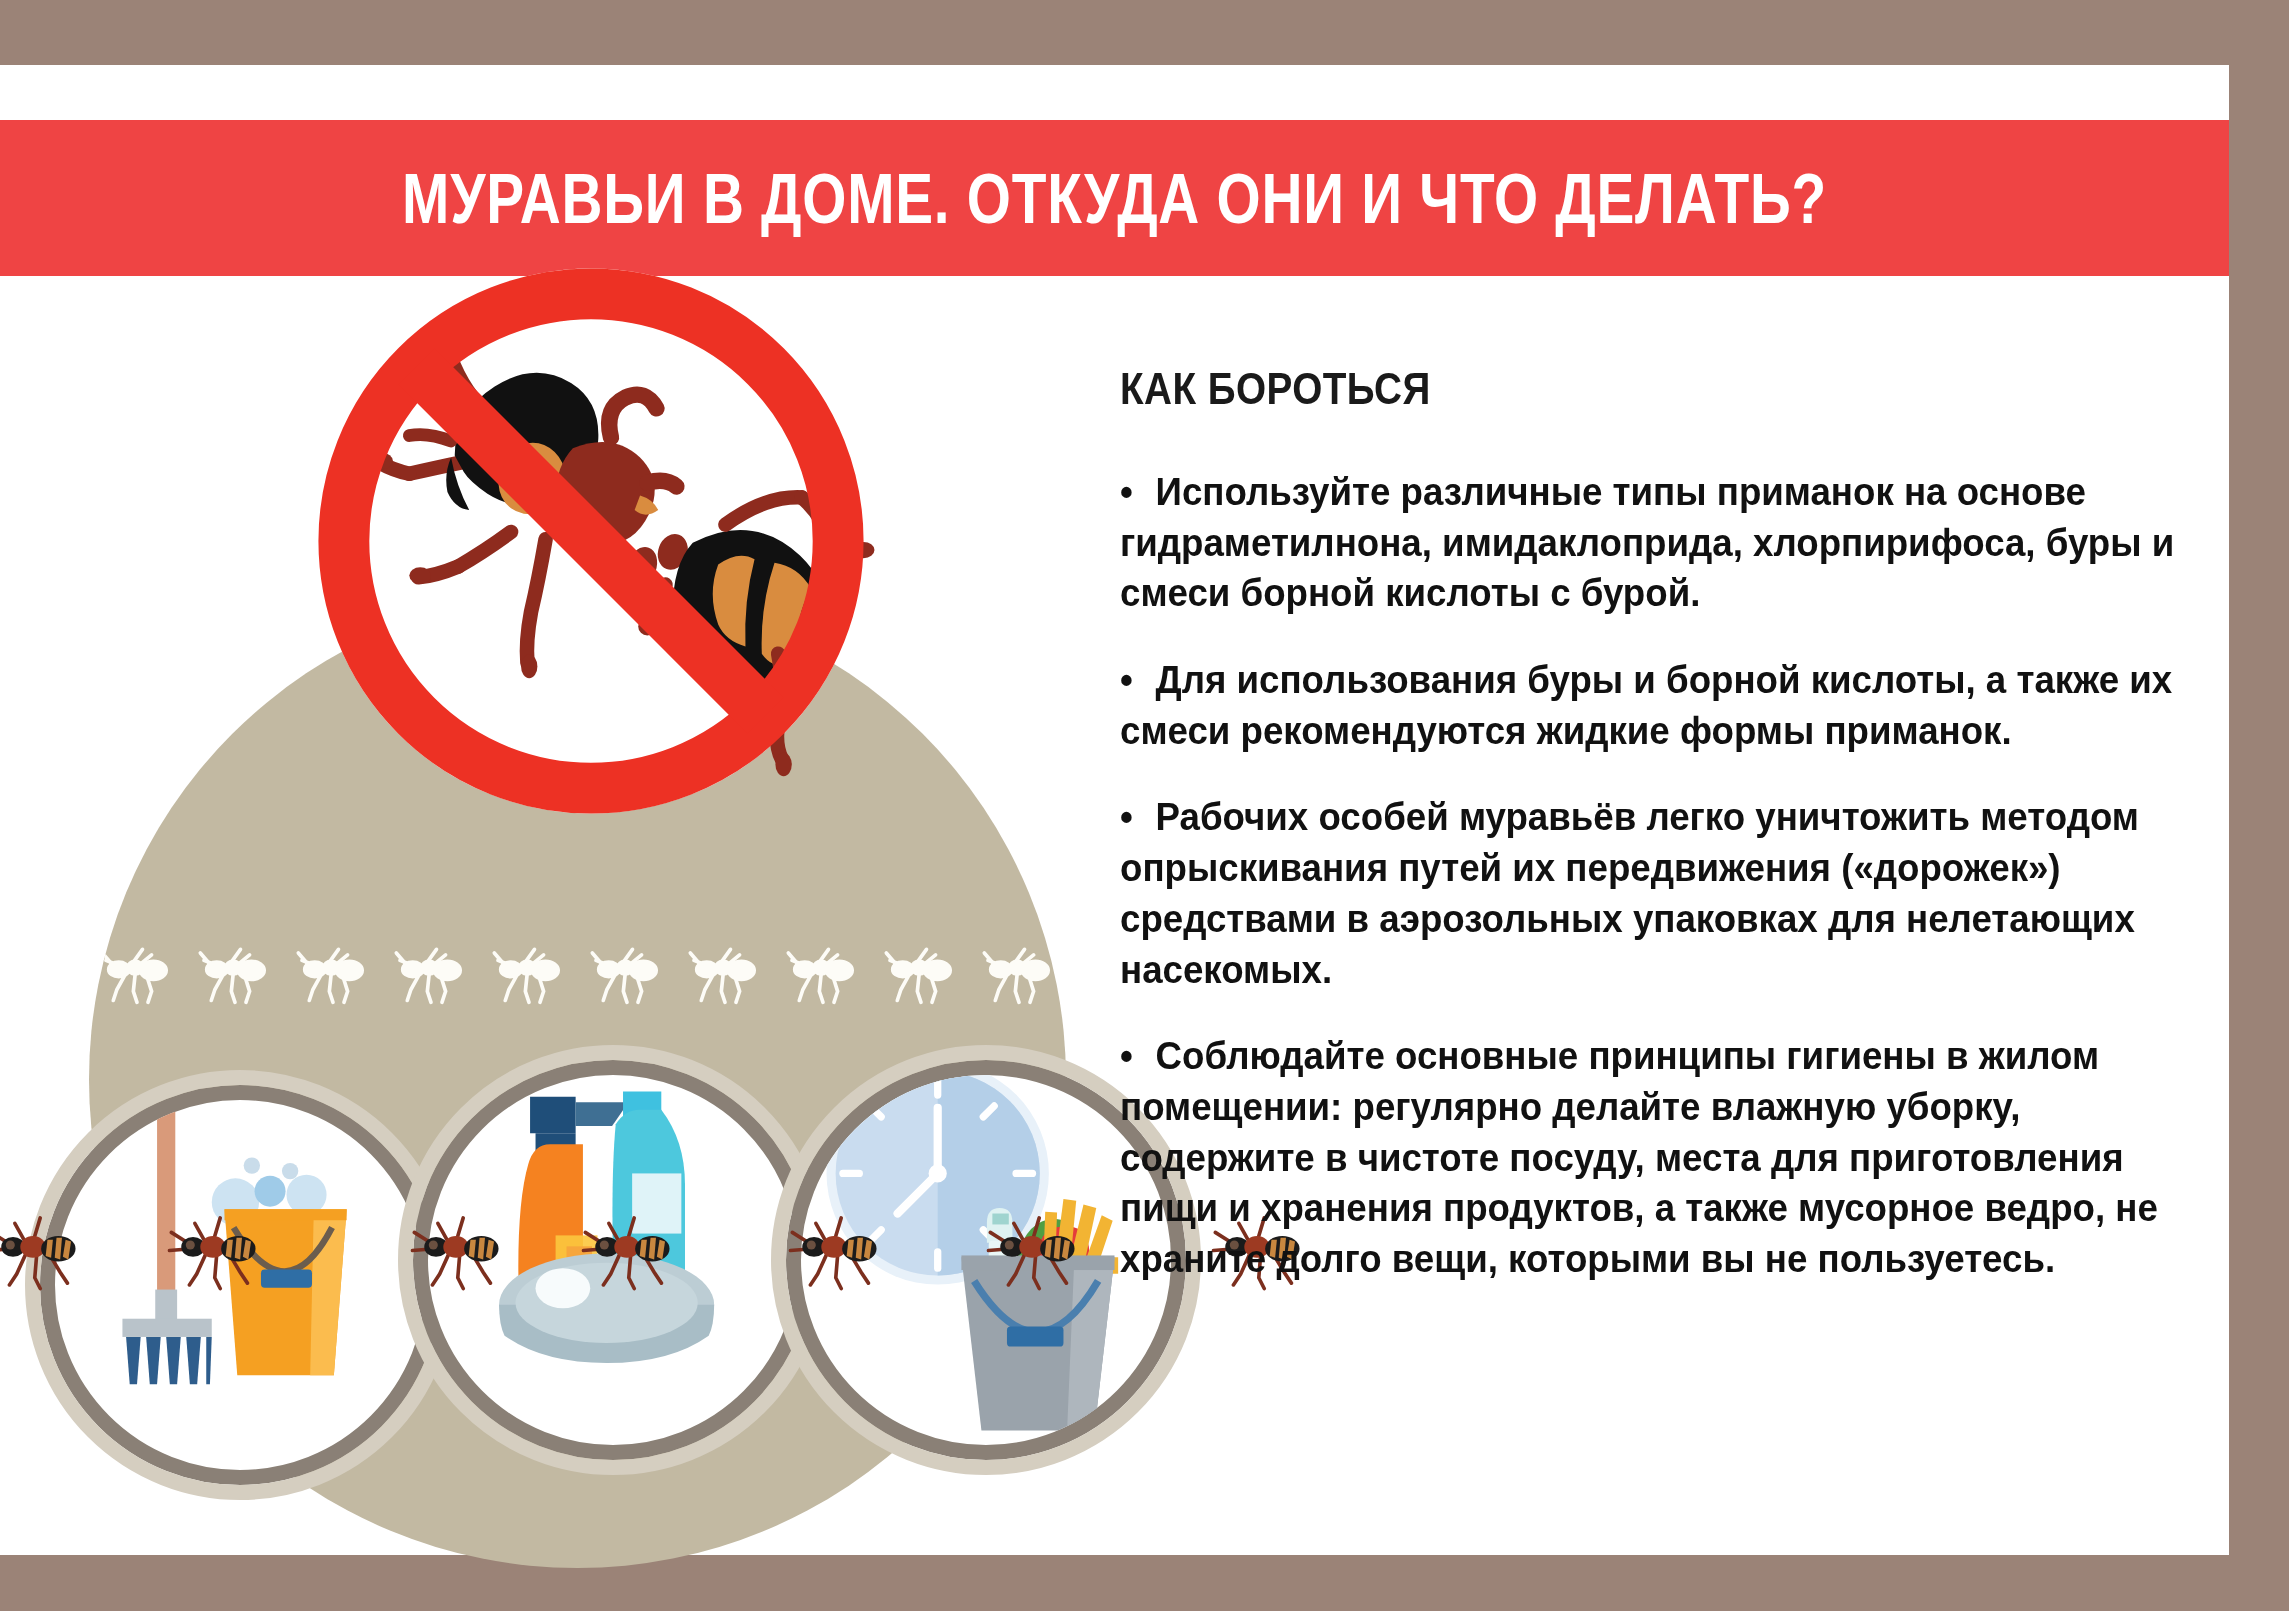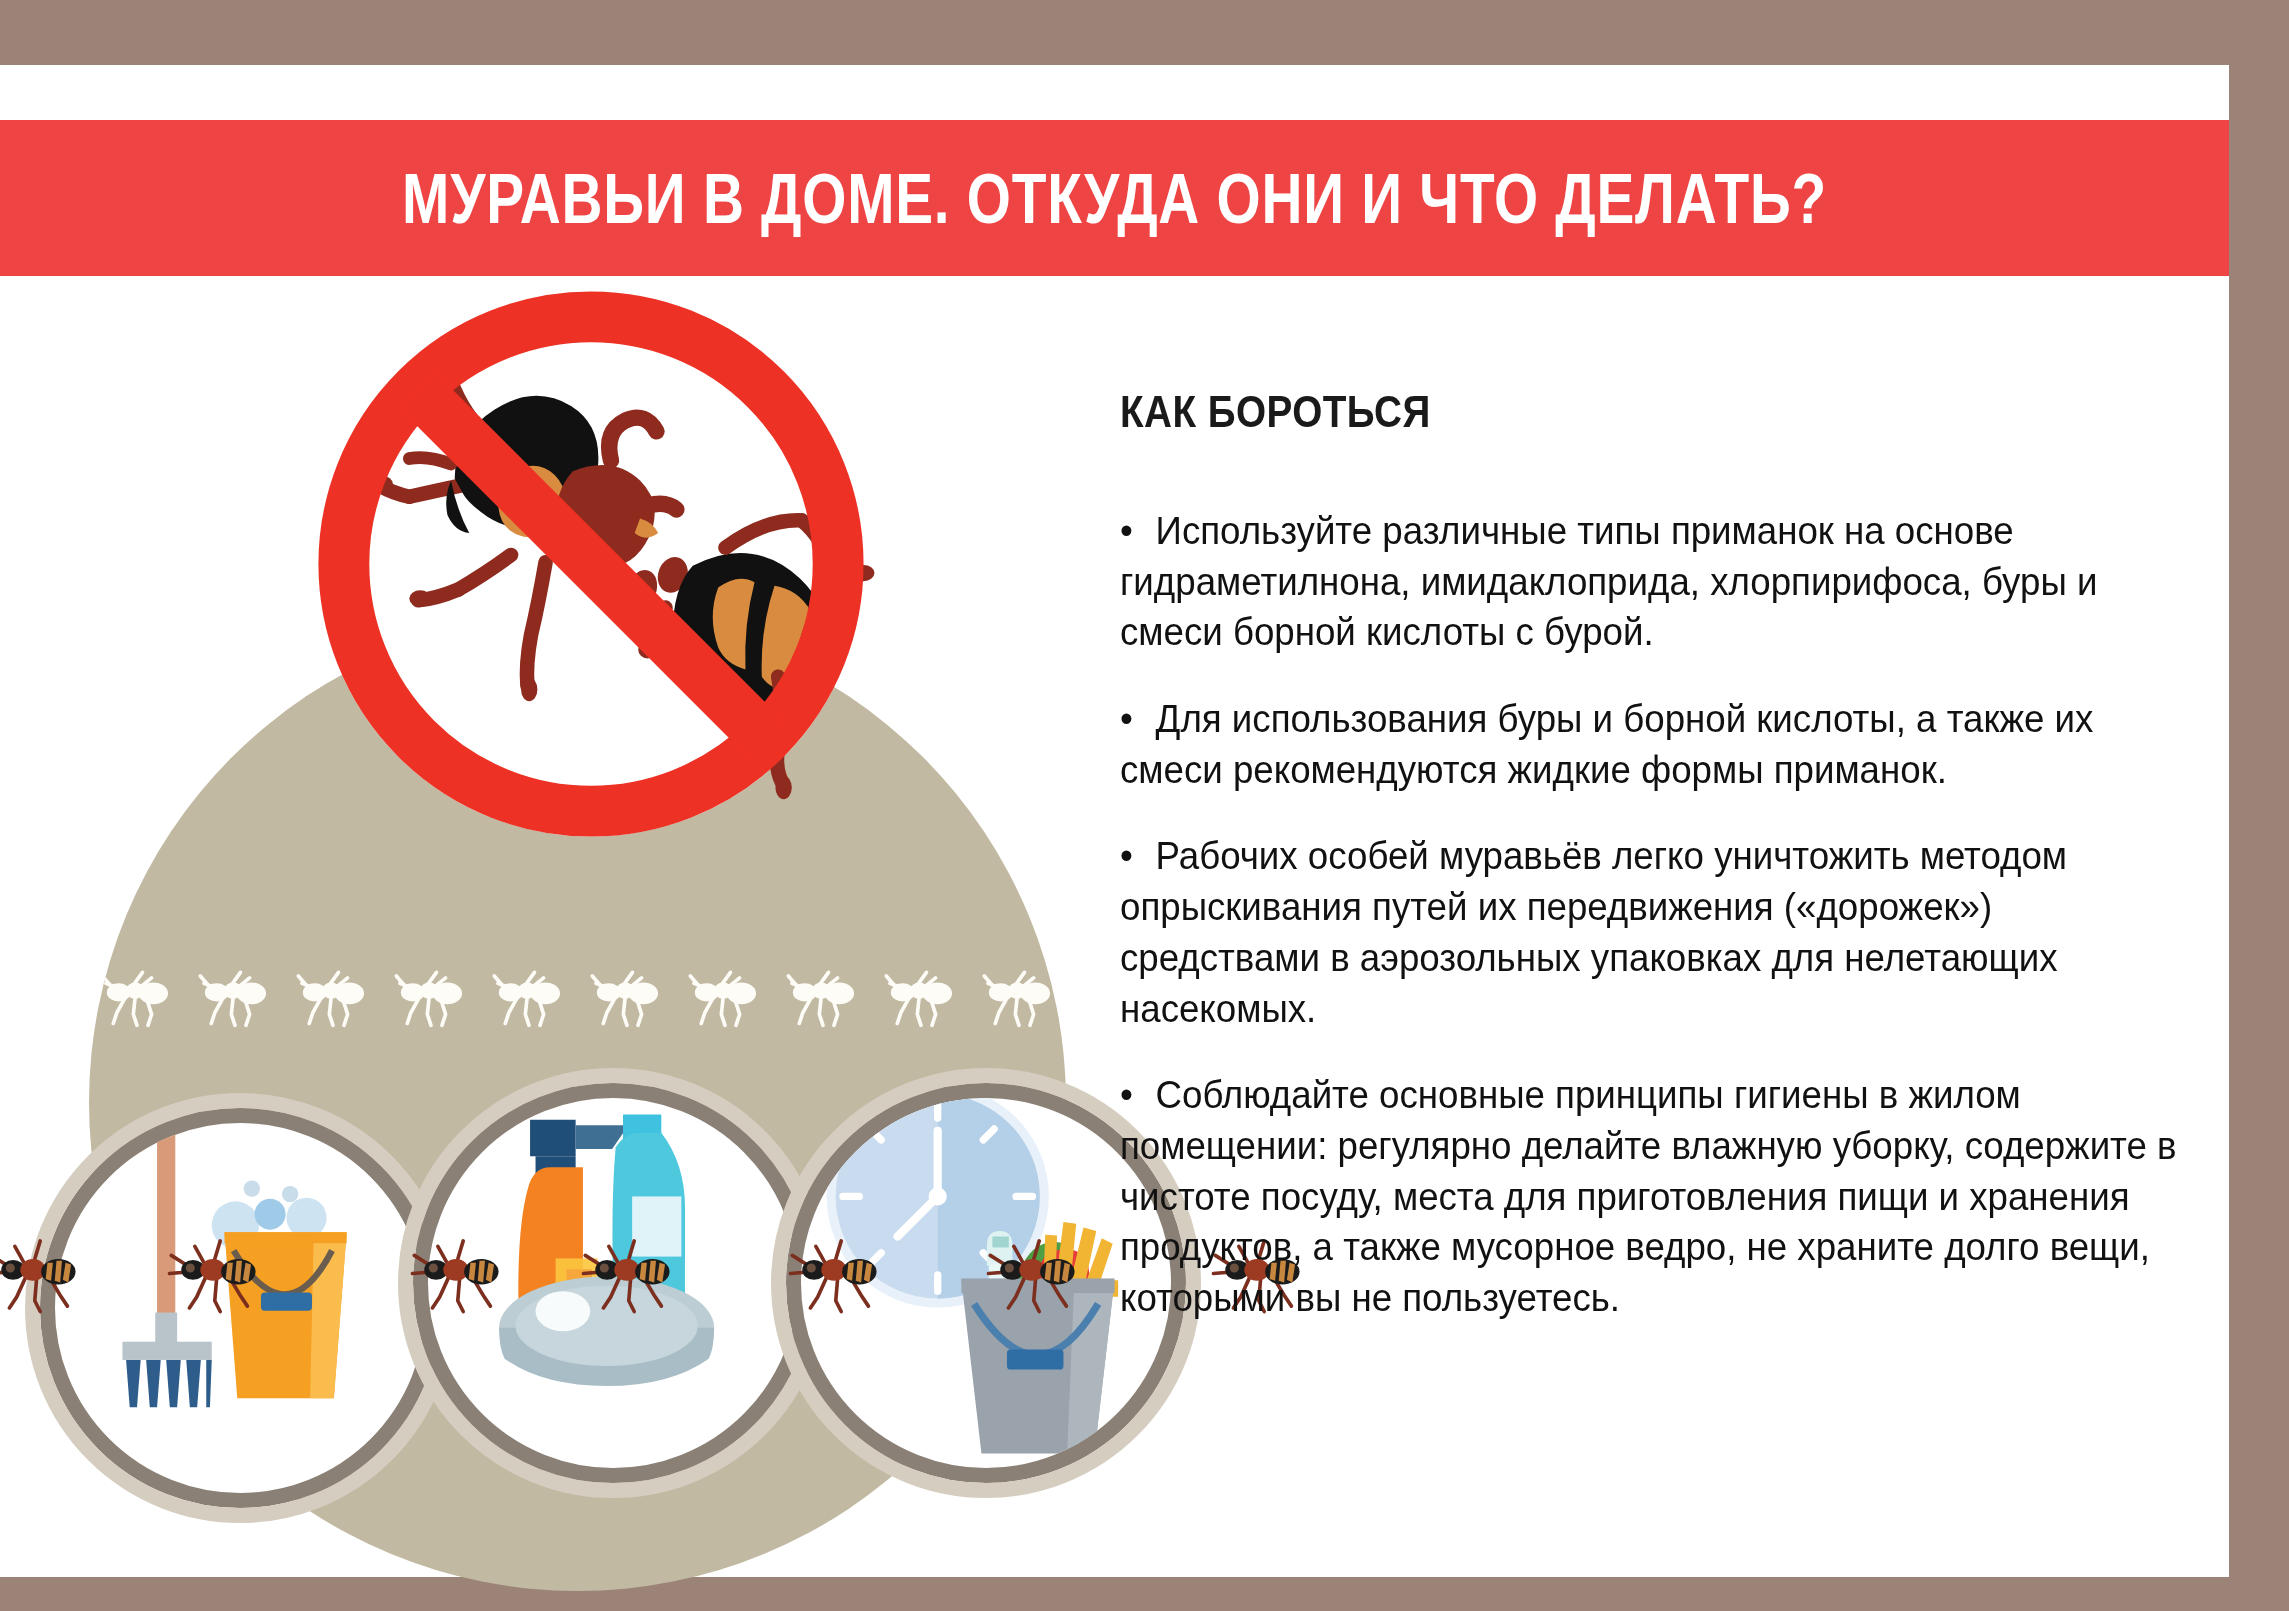--- a/index.html
+++ b/index.html
@@ -38,21 +38,20 @@
     transform-origin:center center;
     white-space:nowrap;
     line-height:1;
     font-family:"Liberation Sans","DejaVu Sans",sans-serif;
   }
 
   
   .content{
     position:absolute;left:0;top:276px;width:2229px;height:1278px;
     background:#ffffff;
-    margin-top:23px;
   }
 
   
   .illus{
     position:absolute;left:0;top:0;width:1109px;height:1278px;
   }
 
   
   .khaki-circle{
     position:absolute;left:89px;top:315px;width:977px;height:977px;
@@ -106,21 +105,21 @@
     position:absolute;left:1120px;top:0;width:1082px;height:1278px;
   }
   .howto{
     position:absolute;left:0;top:87px;
     font-size:45px;font-weight:bold;color:#1a1a1a;
     letter-spacing:0.5px;
     transform:scaleX(0.86);transform-origin:left center;
     white-space:nowrap;
   }
   .bullets{
-    position:absolute;left:0;top:207px;width:1082px;
+    position:absolute;left:0;top:191px;width:1082px;font-weight:bold;
   }
   .bullet{
     position:relative;
     color:#111111;
     font-size:39px;
     line-height:1.30;
     margin-bottom:36px;
     padding-left:0;
     text-align:left;
     transform:scaleX(0.94);

